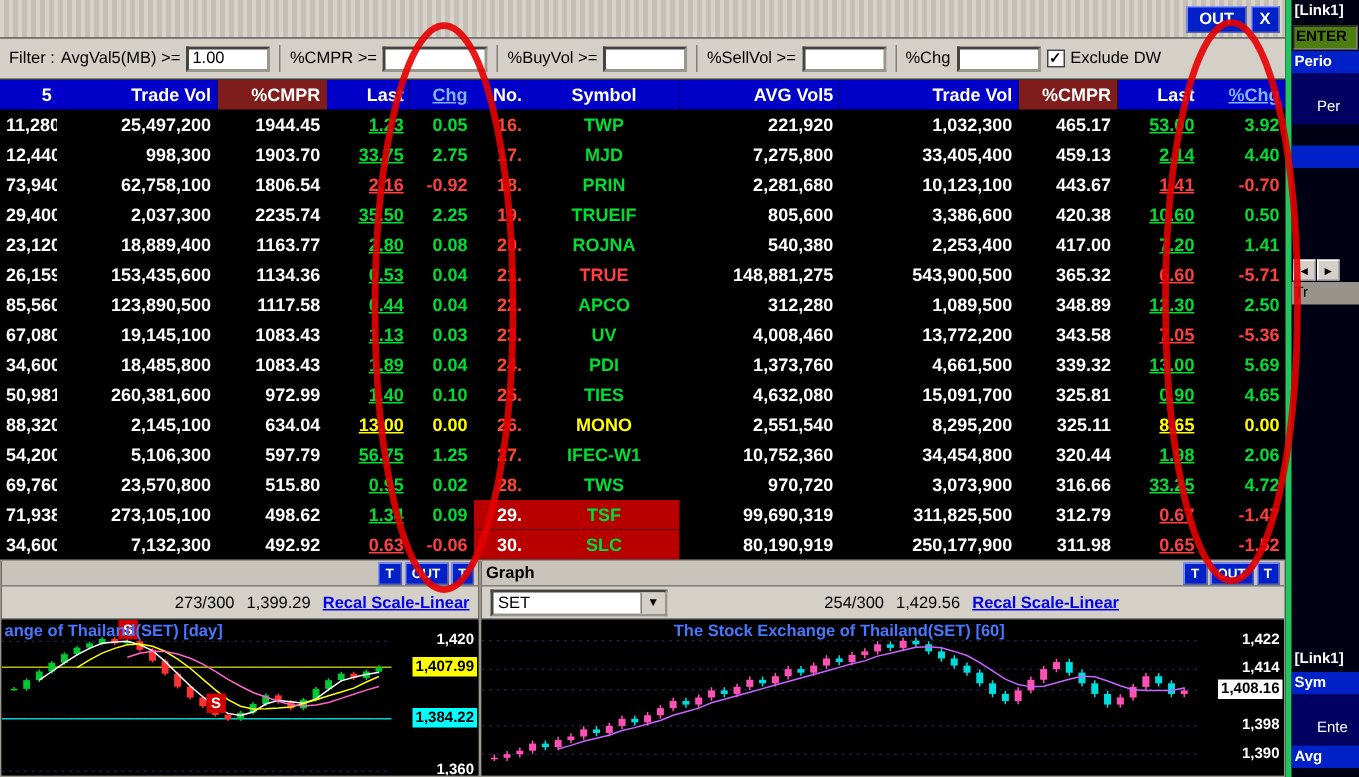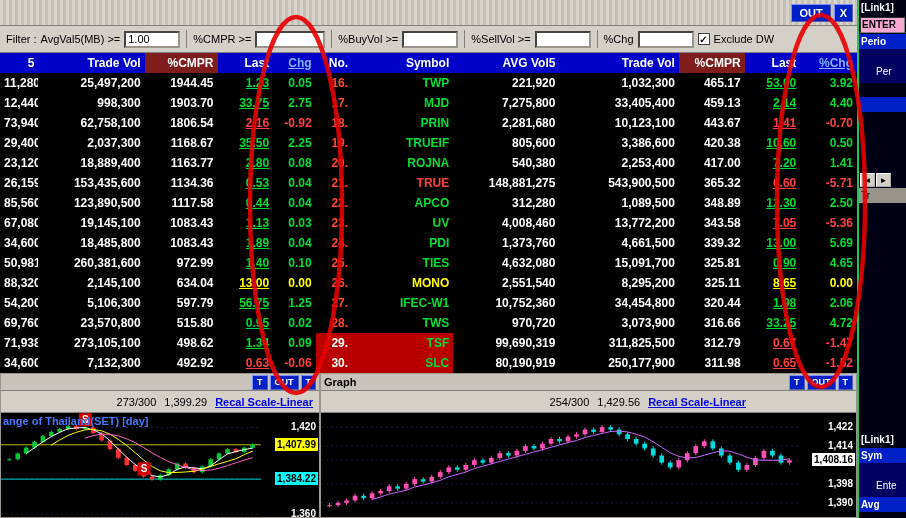--- a/index.html
+++ b/index.html
@@ -1,20 +1,20 @@
 <!DOCTYPE html>
 <html><head>
 <meta charset="utf-8">
 <style>
   *{box-sizing:border-box;margin:0;padding:0}
   body{width:906px;height:518px;overflow:hidden;background:#000;
        font-family:"Liberation Sans",sans-serif;-webkit-font-smoothing:none}
   .app{display:flex;width:906px;height:518px}
   .main{width:857px;display:flex;flex-direction:column}
-  .sidebar{width:49px;background:#000014;border-left:2px solid #22c55e;display:flex;flex-direction:column;overflow:hidden}
+  .sidebar{width:49px;background:#000014;border-left:4px solid #22c55e;display:flex;flex-direction:column;overflow:hidden}
 
   
   .topbar{height:26px;background:repeating-linear-gradient(90deg,#d8d4cc 0 3px,#c4c0b8 3px 6px);
           display:flex;align-items:center;justify-content:flex-end;gap:3px;padding:0 4px;border-bottom:1px solid #808080}
   .btn-blue{background:#0020c8;color:#fff;font-weight:bold;font-size:11px;line-height:14px;
             padding:1px 7px;border:1px outset #8090ff;cursor:pointer}
   .btn-x{padding:1px 5px}
 
   
   .filterbar{height:27px;background:#d4d0c8;display:flex;align-items:center;font-size:11px;
@@ -26,21 +26,21 @@
   .cb{width:12px;height:12px;background:#fff;border:1px solid #404040;display:inline-flex;
       align-items:center;justify-content:center;font-size:10px;font-weight:bold;color:#000}
 
   
   .tablewrap{height:320px;overflow:hidden;background:#000}
   table{border-collapse:collapse;table-layout:fixed;width:857px;font-size:12px;font-weight:bold}
   th{background:#0000c8;color:#fff;height:20px;font-size:12px;padding:0 4px;white-space:nowrap;overflow:hidden}
   td{height:20px;padding:0 4px;white-space:nowrap;overflow:hidden}
   th.hred{background:#7f1d1d}
   th.hlink{color:#7eb6ff;text-decoration:underline}
-  .ar{text-align:right}.ac{text-align:right}.al{text-align:right}
+  .ar{text-align:right}.ac{text-align:right}.al{text-align:center}
   .cw{color:#fff}.cg{color:#00dd33}.cr{color:#ff4040}.cy{color:#ffff00}
   .no{color:#ff4830}
   .u{text-decoration:underline}
   .hl{background:#b80000;color:#fff}
   .symhl{background:#b80000;color:#00dd33}
 
   
   .charts{display:flex;height:145px}
   .panel{display:flex;flex-direction:column;border:1px solid #9a968e;overflow:hidden}
   .panel-l{width:320px}
@@ -56,21 +56,21 @@
   .combo{display:flex;width:118px;height:18px;border:2px inset #9a968e;background:#fff;font-size:11px}
   .combo .val{flex:1;padding:1px 3px;color:#000}
   .combo .arr{width:16px;background:#d4d0c8;border-left:1px solid #808080;display:flex;
               align-items:center;justify-content:center;font-size:8px;color:#000}
   .chart{flex:1;background:#000;position:relative;overflow:hidden}
   .axlab{position:absolute;font-size:10px;font-weight:bold;color:#fff;padding:0 2px;line-height:13px}
   .ctitle{position:absolute;top:2px;color:#4678ff;font-size:11px;font-weight:bold;white-space:nowrap}
 
   
   .sb-title{color:#fff;font-size:10px;font-weight:bold;padding:2px 2px;height:16px}
-  .sb-input{background:#f9a8d4;color:#000;font-size:10px;font-weight:bold;border:1px inset #808080;
+  .sb-input{background:#4d7c0f;color:#000;font-size:10px;font-weight:bold;border:1px inset #808080;
             margin:1px;height:16px;padding:1px 1px;overflow:hidden}
   .sb-blue{background:#0020c8;color:#fff;font-size:10px;font-weight:bold;padding:2px;height:15px;overflow:hidden}
   .sb-dark{background:#000060;color:#fff;font-size:10px;padding:17px;height:15px;overflow:hidden}
   .sb-gray{background:#98948c;color:#000;font-size:10px;padding:2px;height:15px;overflow:hidden}
   .sb-nav{display:flex;gap:1px;padding:1px}
   .sb-nav .nbtn{width:15px;height:14px;background:#d4d0c8;border:1px outset #fff;font-size:8px;
                 display:flex;align-items:center;justify-content:center;color:#000;cursor:pointer}
 
   .overlay{position:absolute;left:0;top:0;pointer-events:none;z-index:60}
 </style>
@@ -176,21 +176,21 @@
               <td class="cg al">PRIN</td>
               <td class="cw ar">2,281,680</td>
               <td class="cw ar">10,123,100</td>
               <td class="cw ar">443.67</td>
               <td class="cr u ar">1.41</td>
               <td class="cr ar">-0.70</td>
             </tr>
             <tr>
               <td class="cw ar">29,400</td>
               <td class="cw ar">2,037,300</td>
-              <td class="cw ar">1168.67</td>
+              <td class="cw ar">2235.74</td>
               <td class="cg u ar">35.50</td>
               <td class="cg ar">2.25</td>
               <td class="no ac">19.</td>
               <td class="cg al">TRUEIF</td>
               <td class="cw ar">805,600</td>
               <td class="cw ar">3,386,600</td>
               <td class="cw ar">420.38</td>
               <td class="cg u ar">10.60</td>
               <td class="cg ar">0.50</td>
             </tr>
@@ -453,20 +453,24 @@
 
       <div class="panel panel-r">
         <div class="ptitle">
           <span>Graph</span>
           <span class="sp"></span>
           <span class="pbtn">T</span>
           <span class="pbtn">OUT</span>
           <span class="pbtn">T</span>
         </div>
         <div class="ptools">
+          <span class="combo">
+            <span class="val">SET</span>
+            <span class="arr">▼</span>
+          </span>
           <span class="sp" style="flex:1"></span>
           <span>254/300</span>
           <span>1,429.56</span>
           <span class="recal">Recal Scale-Linear</span>
           <span style="width:96px"></span>
         </div>
         <div class="chart" id="chartR">
             <svg width="535" height="104" style="position:absolute;left:0;top:0">
               <line x1="0" x2="477" y1="14.18181818181818" y2="14.18181818181818" stroke="#1c1c46" stroke-dasharray="2,3"></line>
               <line x1="0" x2="477" y1="33.09090909090909" y2="33.09090909090909" stroke="#1c1c46" stroke-dasharray="2,3"></line>
@@ -583,20 +587,21 @@
               <rect x="457.62187499999993" y="42.54545454545454" width="4.6848214285714285" height="7.090909090909101" fill="#00dcdc"></rect>
               <line x1="468.48214285714283" x2="468.48214285714283" y1="45.14545454545433" y2="51.76363636363658" stroke="#ff50b4"></line>
               <rect x="466.1397321428571" y="47.27272727272728" width="4.6848214285714285" height="2.3636363636363598" fill="#ff50b4"></rect>
               <polyline points="51.107142857142854,86.27272727272728 59.625,83.90909090909092 68.14285714285714,81.15151515151497 76.66071428571428,79.18181818181819 85.17857142857142,77.2121212121214 93.69642857142857,74.06060606060588 102.21428571428571,72.09090909090908 110.73214285714285,69.72727272727272 119.25,67.36363636363636 127.76785714285714,63.81818181818182 136.28571428571428,61.454545454545446 144.80357142857142,59.090909090909086 153.32142857142856,55.545454545454554 161.8392857142857,53.18181818181818 170.35714285714283,50.81818181818182 178.875,48.45454545454546 187.39285714285714,46.09090909090909 195.91071428571428,43.72727272727272 204.42857142857142,41.36363636363636 212.94642857142856,39 221.4642857142857,36.63636363636364 229.98214285714283,34.27272727272728 238.5,31.909090909090903 247.01785714285714,29.545454545454543 255.53571428571428,27.57575757575776 264.0535714285714,24.42424242424224 272.57142857142856,22.454545454545457 281.0892857142857,20.484848484848662 289.60714285714283,18.515151515151338 298.125,18.121212121212302 306.6428571428571,18.909090909090903 315.1607142857143,21.272727272727277 323.6785714285714,24.030303030303205 332.19642857142856,28.75757575757594 340.71428571428567,34.27272727272728 349.23214285714283,39.78787878787861 357.75,43.33333333333316 366.2678571428571,44.90909090909091 374.7857142857143,44.51515151515134 383.3035714285714,42.15151515151498 391.82142857142856,39.78787878787861 400.33928571428567,37.81818181818182 408.85714285714283,38.21212121212139 417.375,40.9696969696968 425.8928571428571,44.1212121212123 434.4107142857143,46.8787878787877 442.9285714285714,47.27272727272728 451.44642857142856,47.27272727272728 459.96428571428567,47.27272727272728 468.48214285714283,45.69696969696952 " fill="none" stroke="#c864ff" stroke-width="1"></polyline>
             </svg>
             <div class="axlab" style="top: 7.18182px; right: 1px;">1,422</div>
             <div class="axlab" style="top: 26.0909px; right: 1px;">1,414</div>
             <div class="axlab" style="background: rgb(255, 255, 255); color: rgb(0, 0, 0); top: 39.8945px; right: 1px;">1,408.16</div>
             <div class="axlab" style="top: 63.9091px; right: 1px;">1,398</div>
             <div class="axlab" style="top: 82.8182px; right: 1px;">1,390</div>
+            <div class="ctitle" style="left: 0px; right: 58px; text-align: center;">The Stock Exchange of Thailand(SET)  [60]</div>
           </div>
       </div>
 
     </div>
   </div>
 
   <div class="sidebar">
     <div class="sb-title">[Link1]</div>
     <div class="sb-input">ENTER</div>
     <div class="sb-blue">Perio</div>

